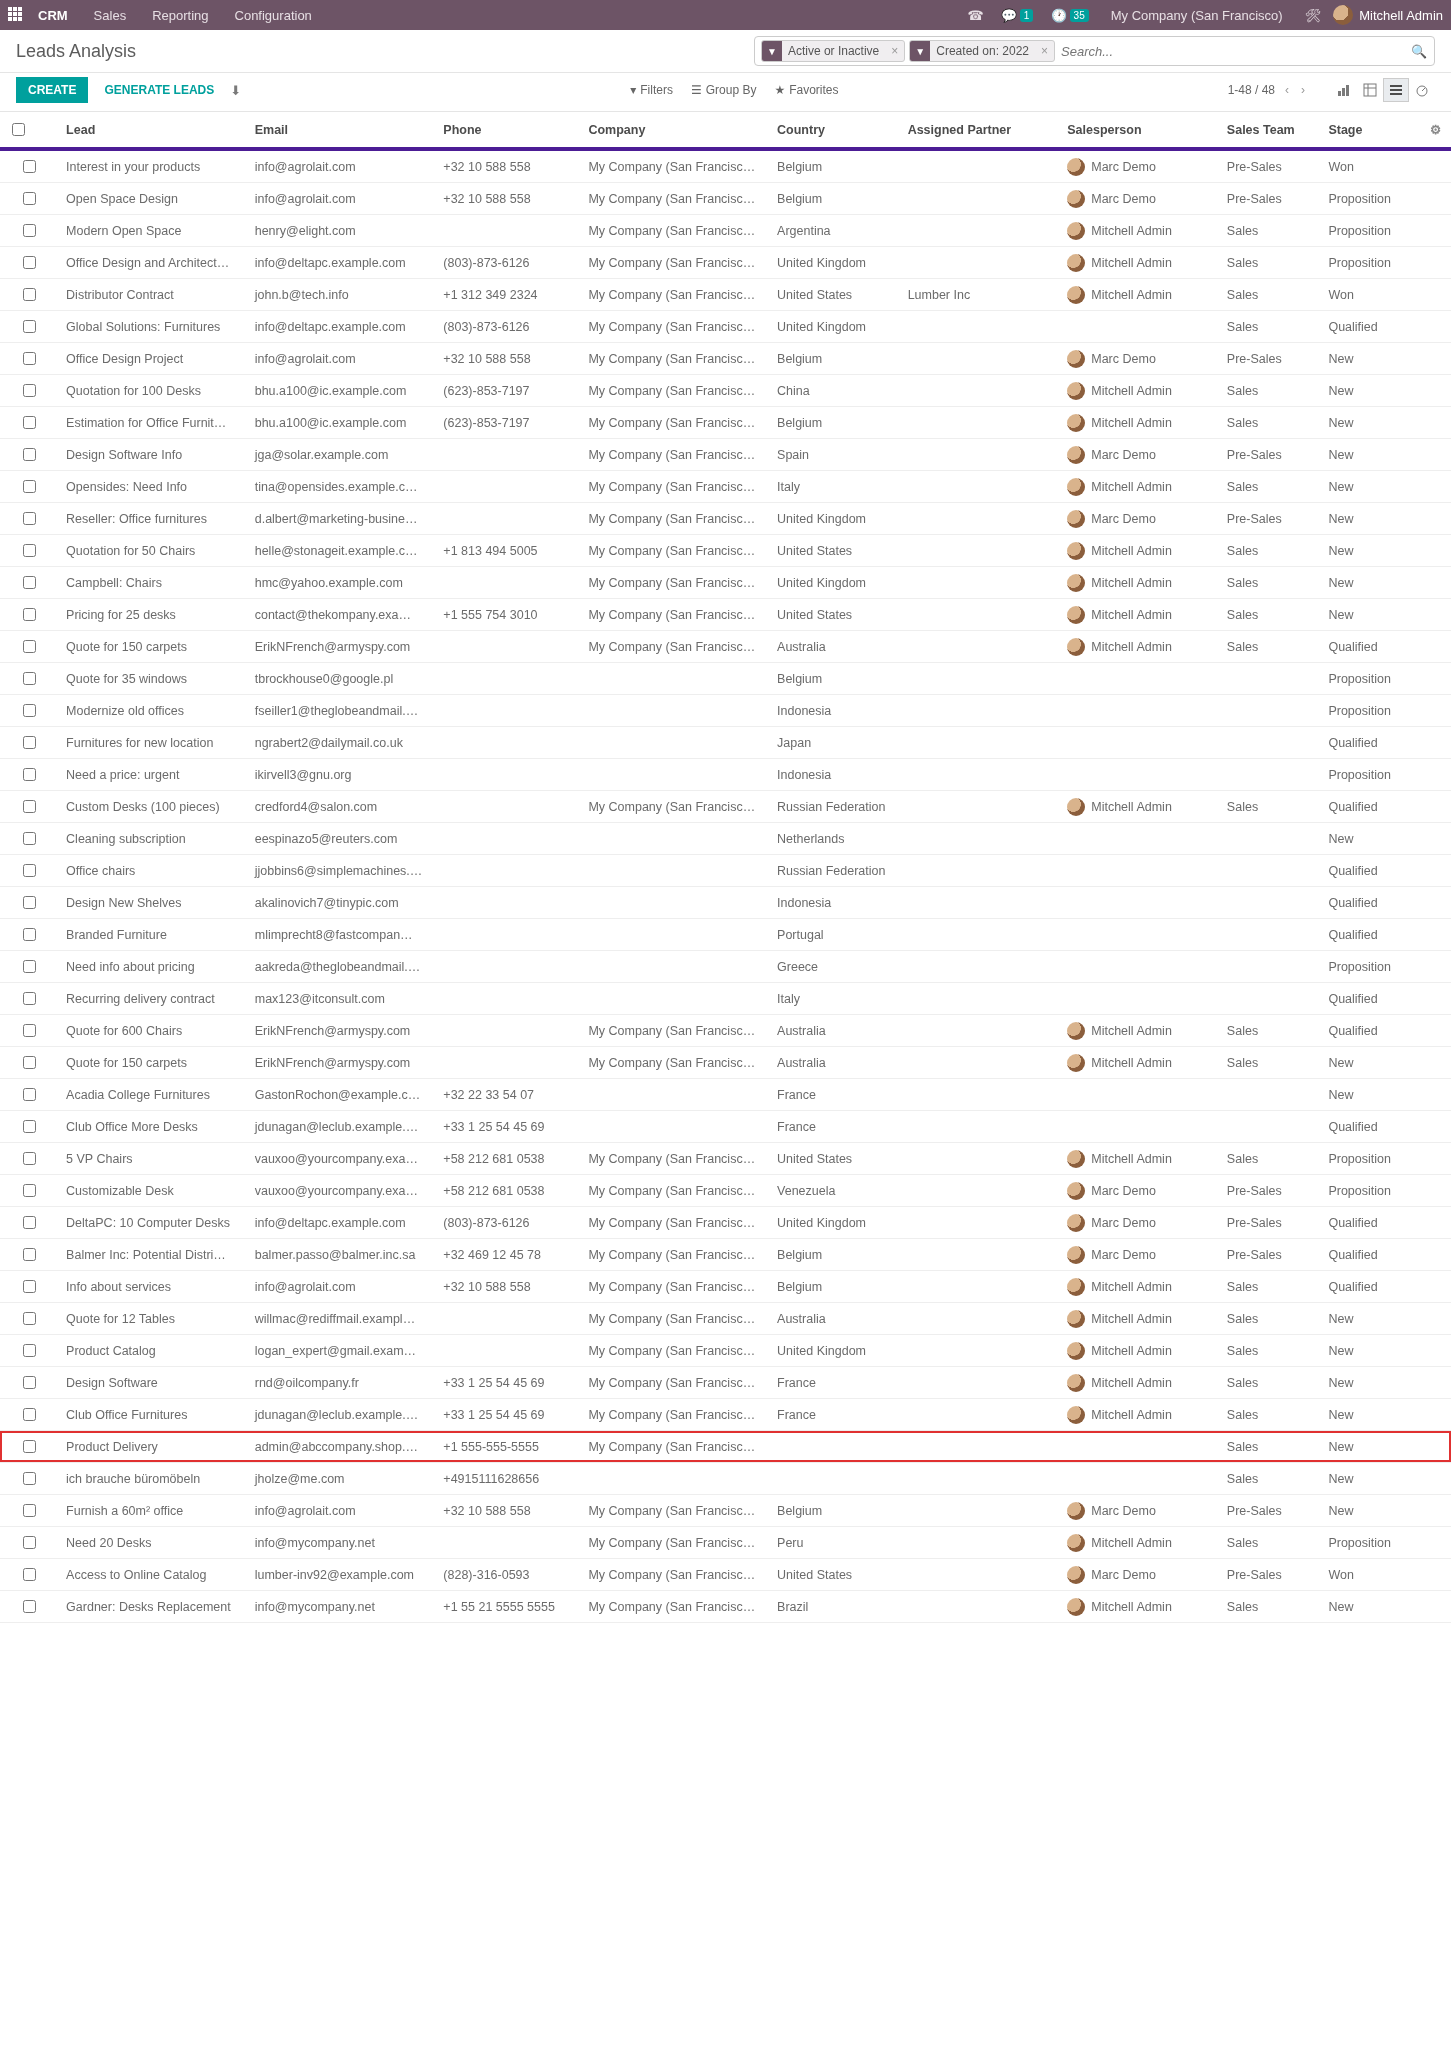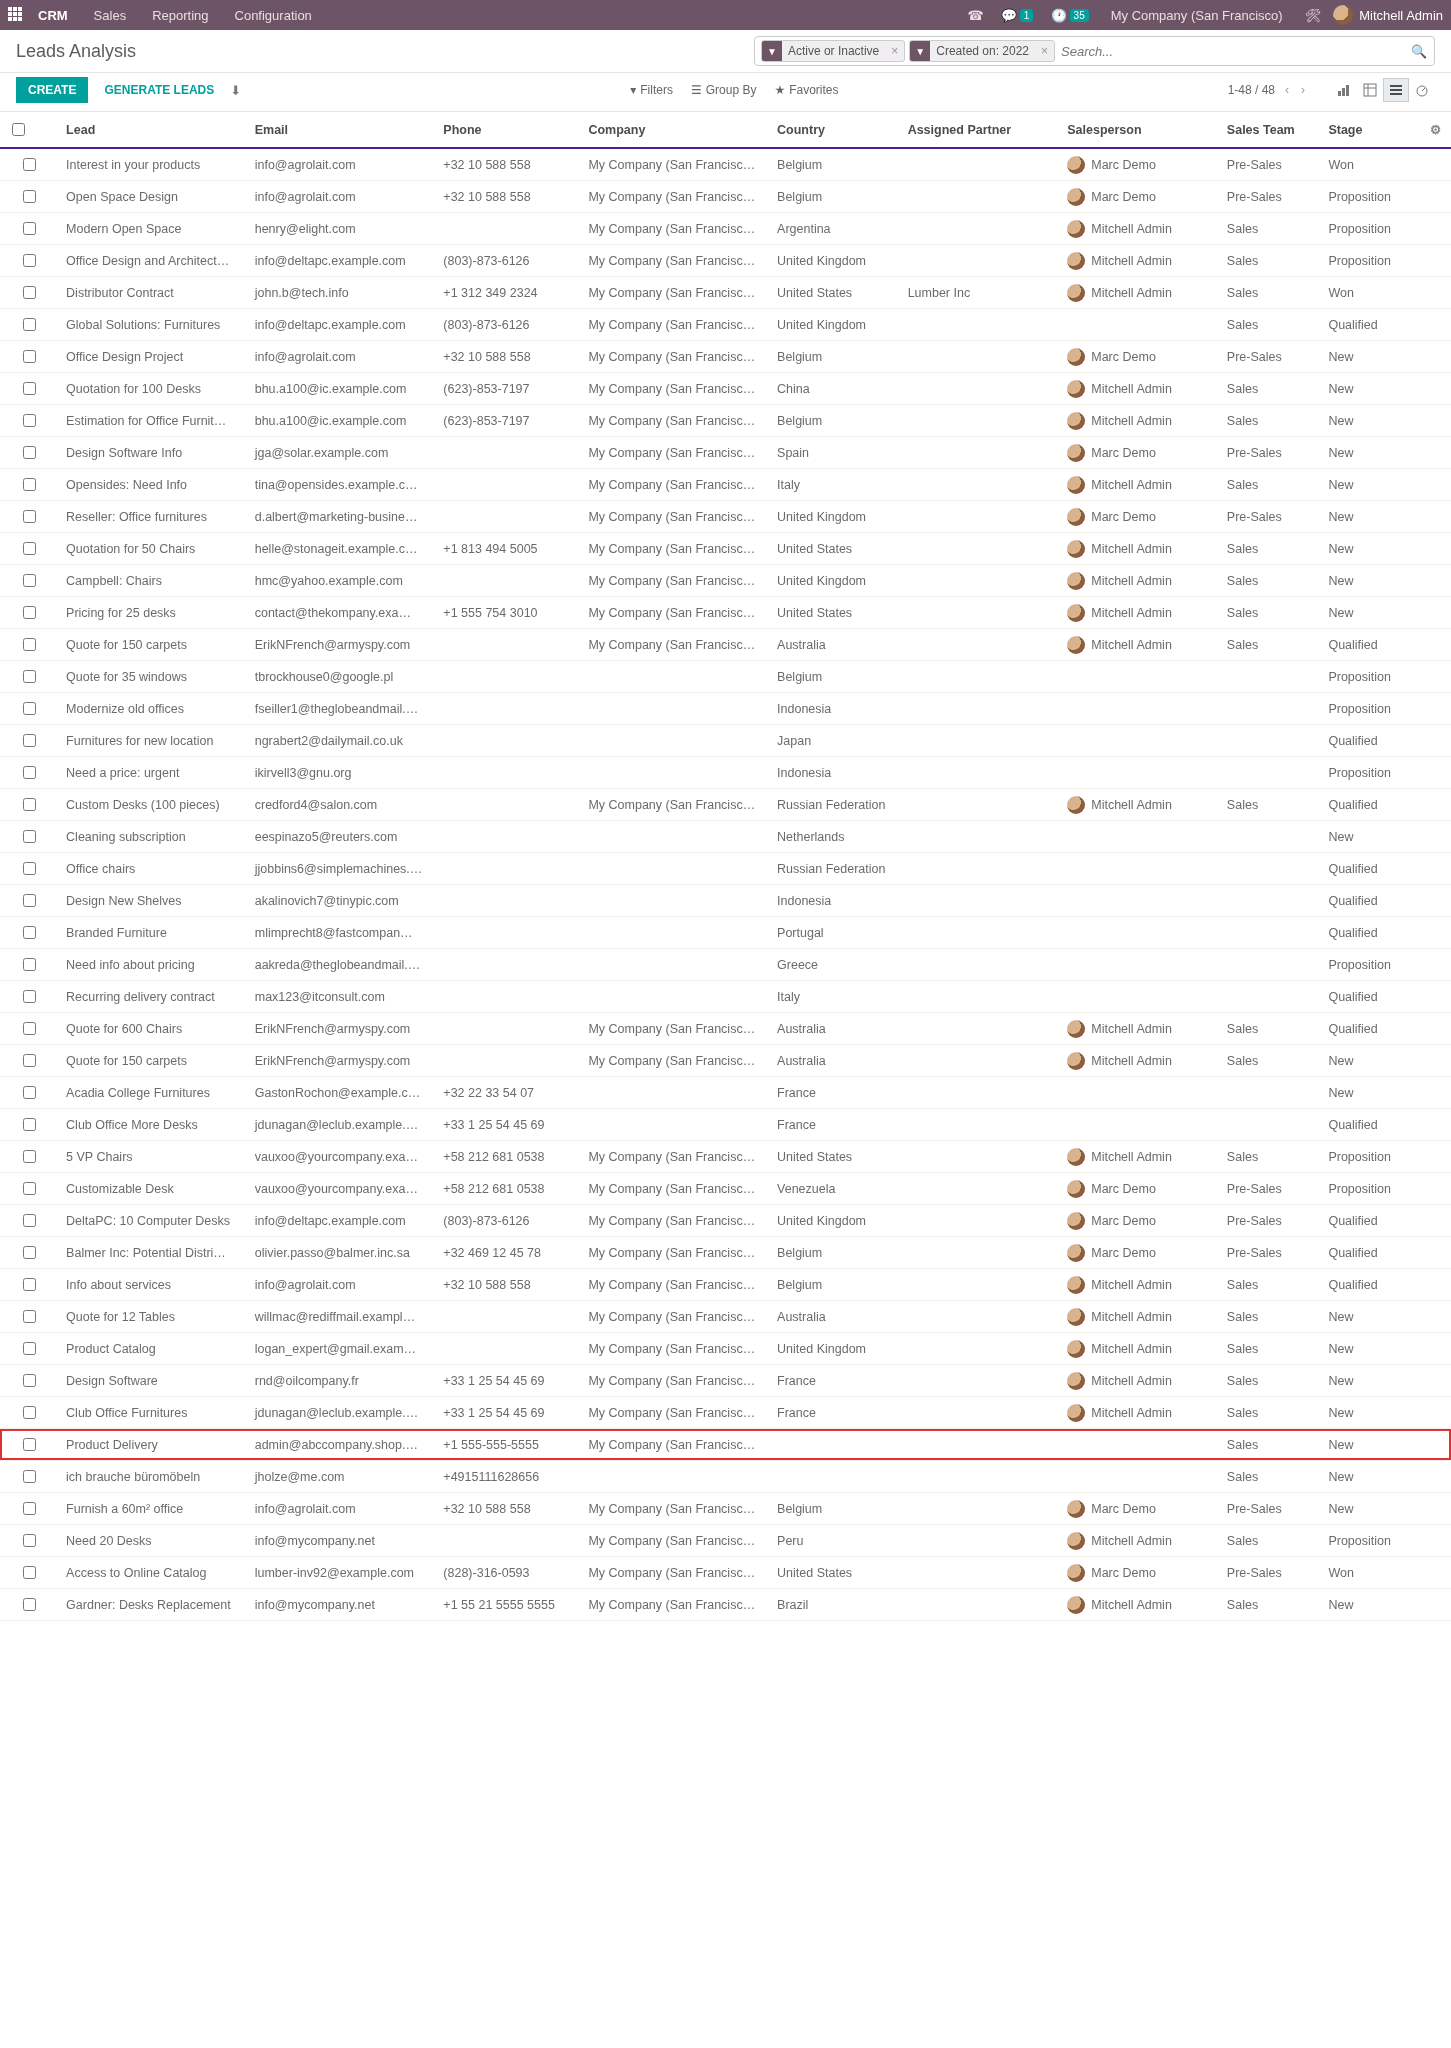--- a/index.html
+++ b/index.html
@@ -111,21 +111,21 @@
   table.list {
     width:100%;
     border-collapse:collapse;
     font-size:12.5px;
   }
   table.list thead th {
     text-align:left;
     font-weight:700;
     color:#4c4c4c;
     padding:8px 8px;
-    border-bottom:2px solid #4c1d95;
+    border-bottom:4px solid #4c1d95;
     white-space:nowrap;
     background:#fff;
   }
   table.list tbody td {
     padding:6px 8px;
     border-bottom:1px solid #eee;
     color:#6b6b6b;
     white-space:nowrap;
     overflow:hidden;
     text-overflow:ellipsis;
@@ -841,21 +841,21 @@
               <span>Marc Demo</span>
             </span>
           </td>
           <td>Pre-Sales</td>
           <td>Qualified</td>
           <td></td>
         </tr>
         <tr>
           <td class="cb-cell"><input type="checkbox" class="row-cb" style=""></td>
           <td>Balmer Inc: Potential Distri…</td>
-          <td>olivier.passo@balmer.inc.sa</td>
+          <td>balmer.passo@balmer.inc.sa</td>
           <td>+32 469 12 45 78</td>
           <td>My Company (San Francisc…</td>
           <td>Belgium</td>
           <td></td>
           <td>
             <span class="sp-cell">
               <span class="mini-avatar"></span>
               <span>Marc Demo</span>
             </span>
           </td>

